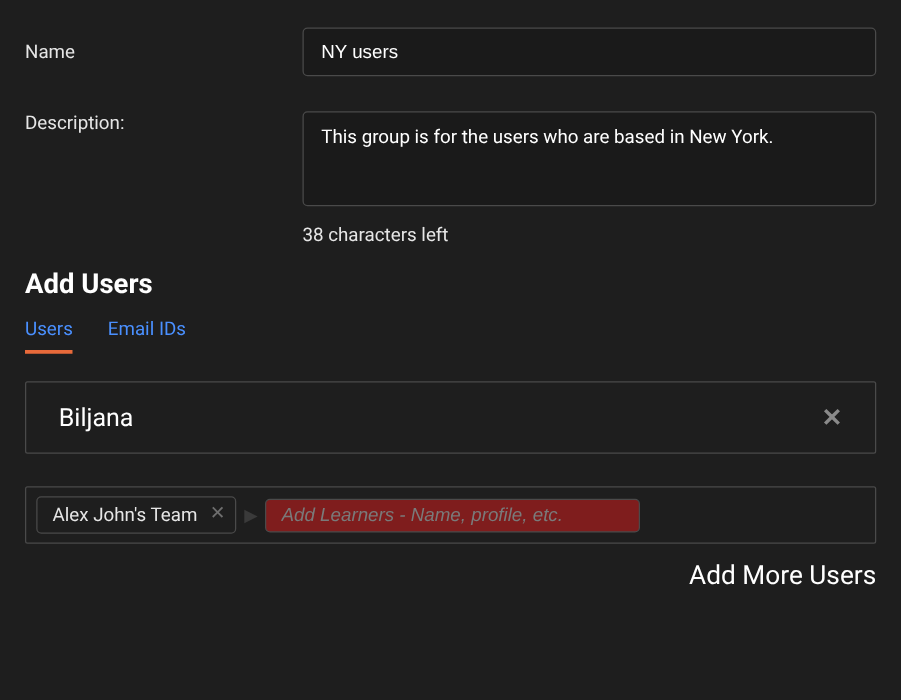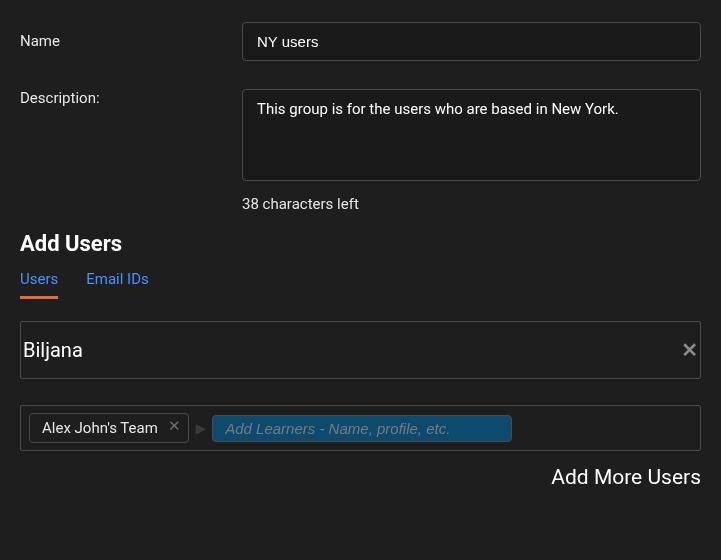--- a/index.html
+++ b/index.html
@@ -37,21 +37,21 @@
     border: 1px solid #4a4a4a;
     border-radius: 4px;
     color: #fff;
     font-size: 15px;
     padding: 10px 14px;
     outline: none;
   }
 
   .textarea-input {
     width: 100%;
-    height: 92px;
+    height: 76px;
     background: #1a1a1a;
     border: 1px solid #4a4a4a;
     border-radius: 4px;
     color: #fff;
     font-size: 15px;
     padding: 10px 14px;
     outline: none;
     resize: none;
     font-family: inherit;
   }
@@ -84,21 +84,21 @@
   }
   .tab.active {
     border-bottom: 3px solid #e86a3a;
   }
 
   .search-box {
     width: 100%;
     border: 1px solid #4a4a4a;
     border-radius: 2px;
     background: #1e1e1e;
-    padding: 16px 2px;
+    padding: 16px 26px;
     display: flex;
     align-items: center;
     justify-content: space-between;
     margin-bottom: 26px;
   }
   .search-text {
     font-size: 20px;
     color: #fff;
   }
   .clear-x {
@@ -138,21 +138,21 @@
     line-height: 1;
   }
   .chip-arrow {
     color: #3a3a3a;
     font-size: 14px;
     margin: 0 0px;
   }
   .learner-input {
     border: 1px solid #4a4a4a;
     border-radius: 4px;
-    background: #0c4a6e;
+    background: #7f1d1d;
     color: #fff;
     font-size: 15px;
     font-style: italic;
     padding: 4px 12px;
     width: 300px;
     outline: none;
   }
   .learner-input::placeholder {
     color: #7a7a7a;
     font-style: italic;

